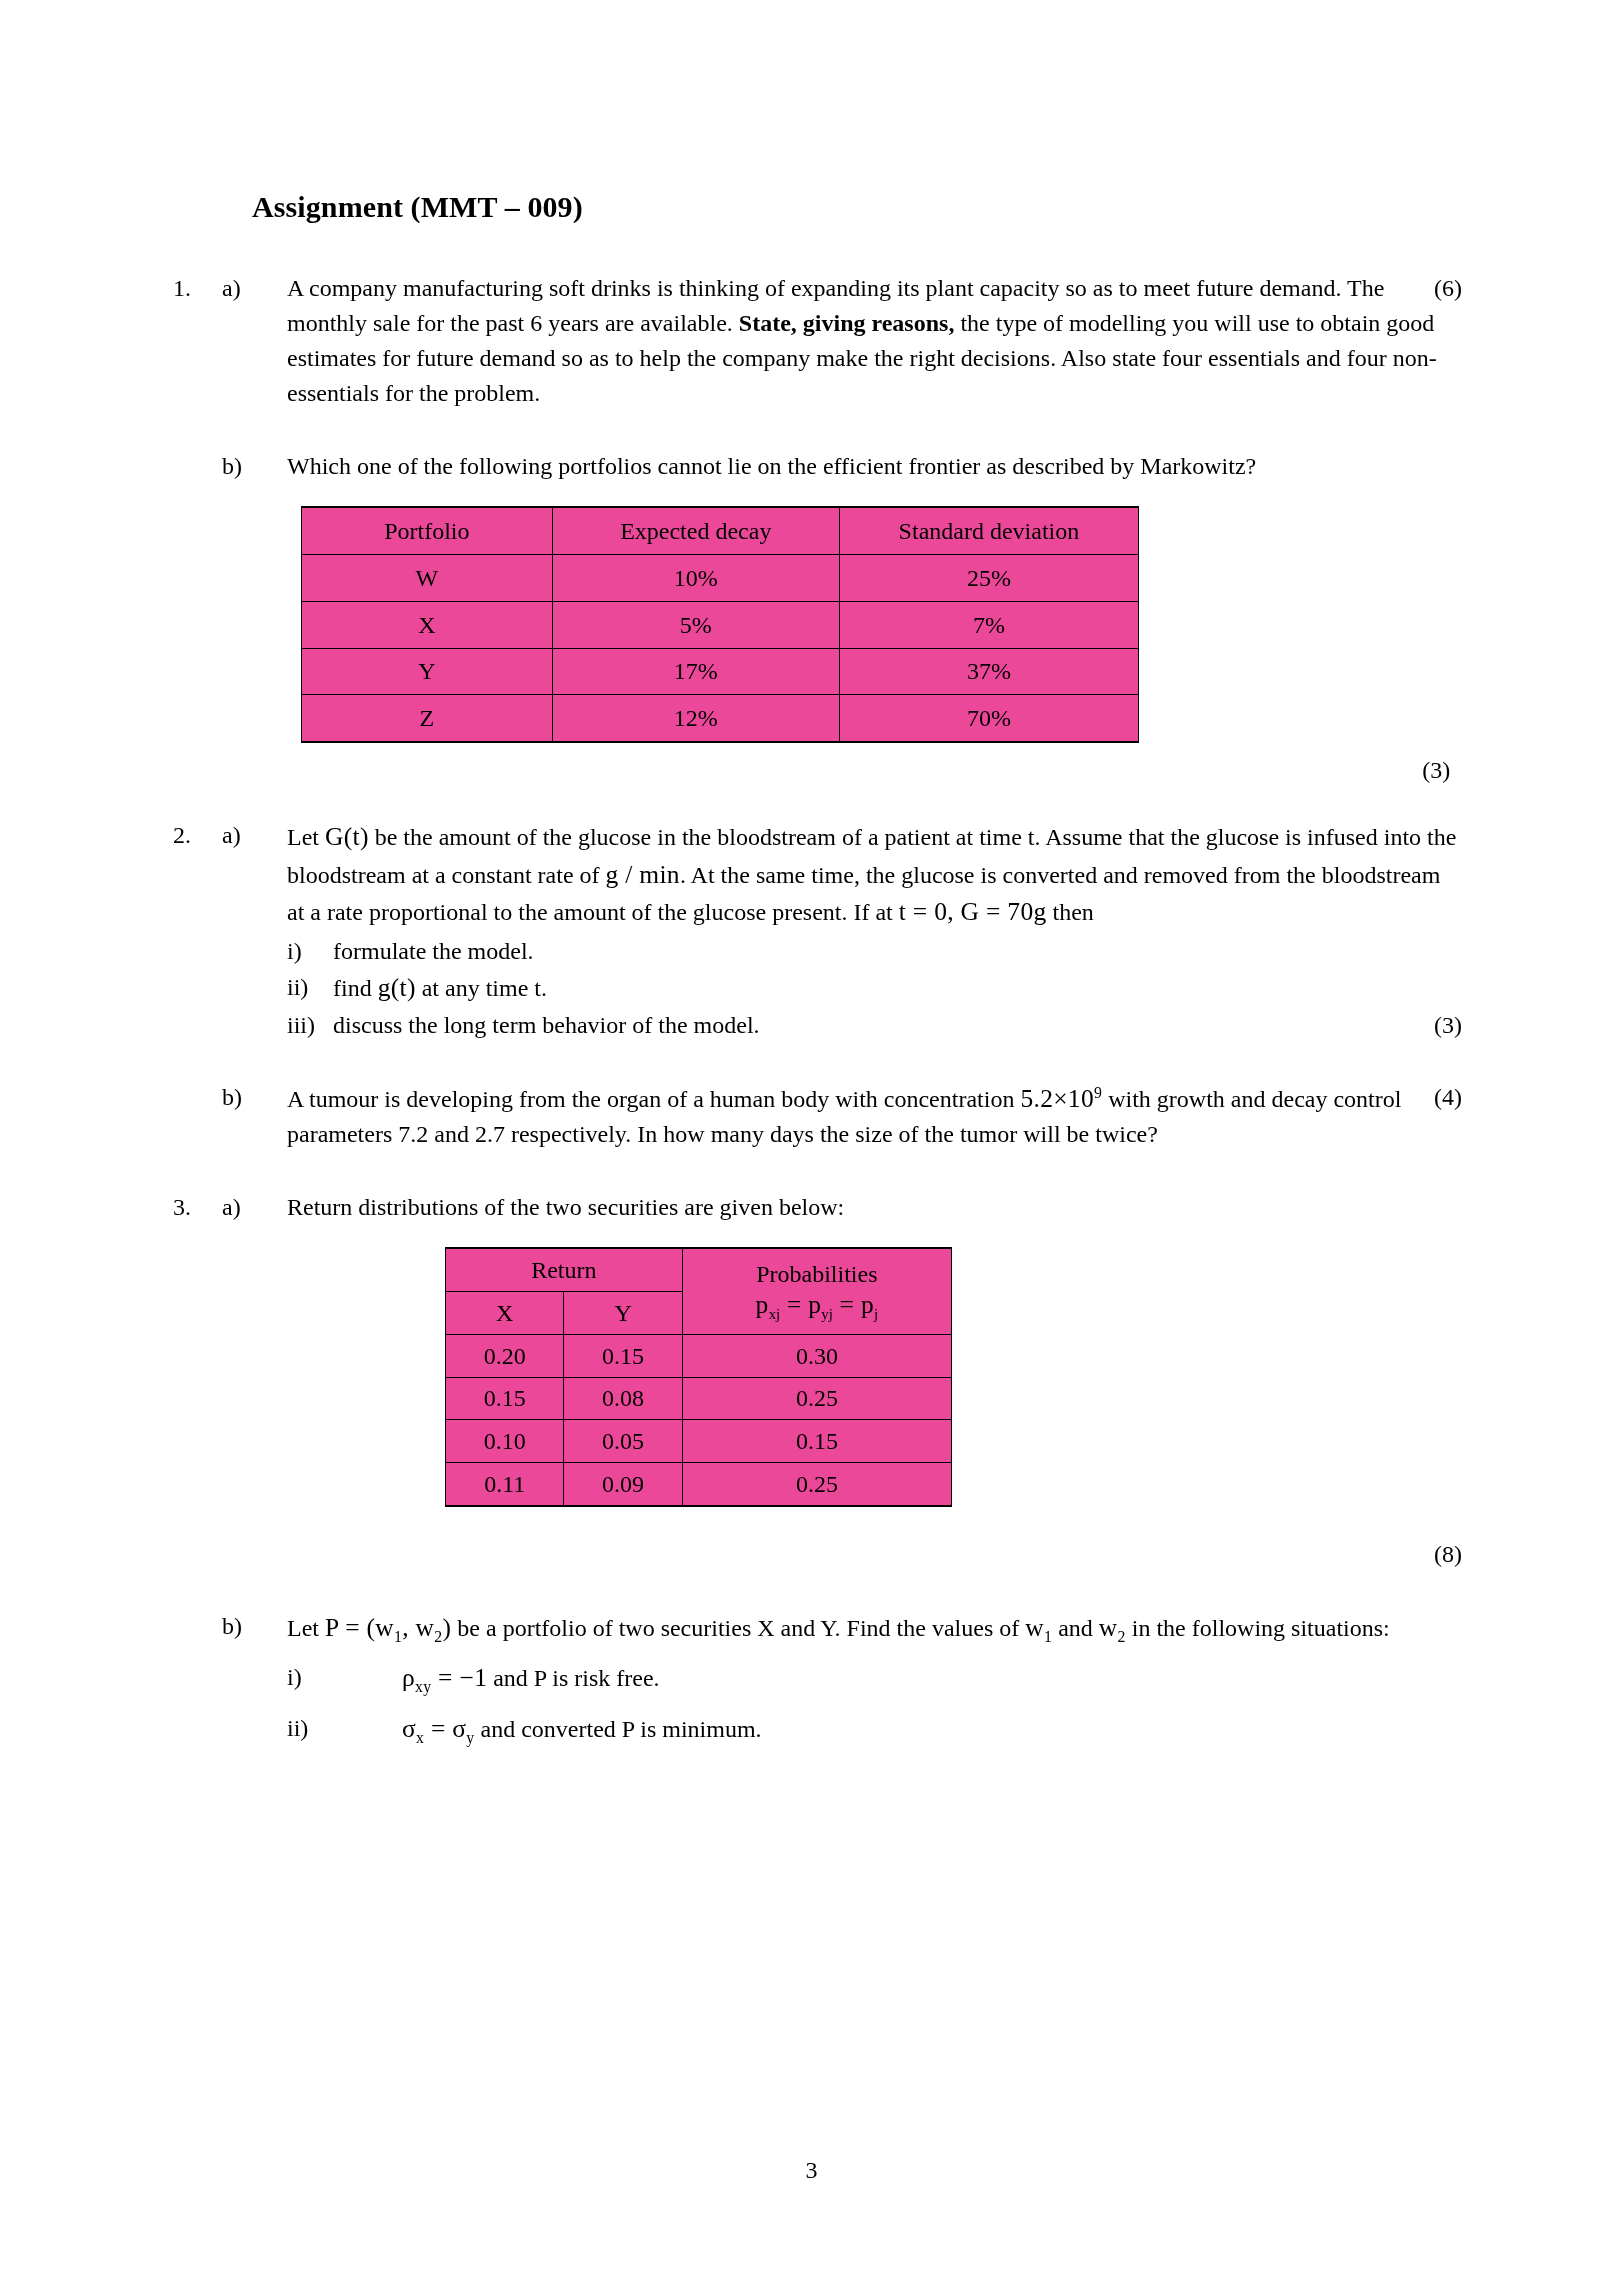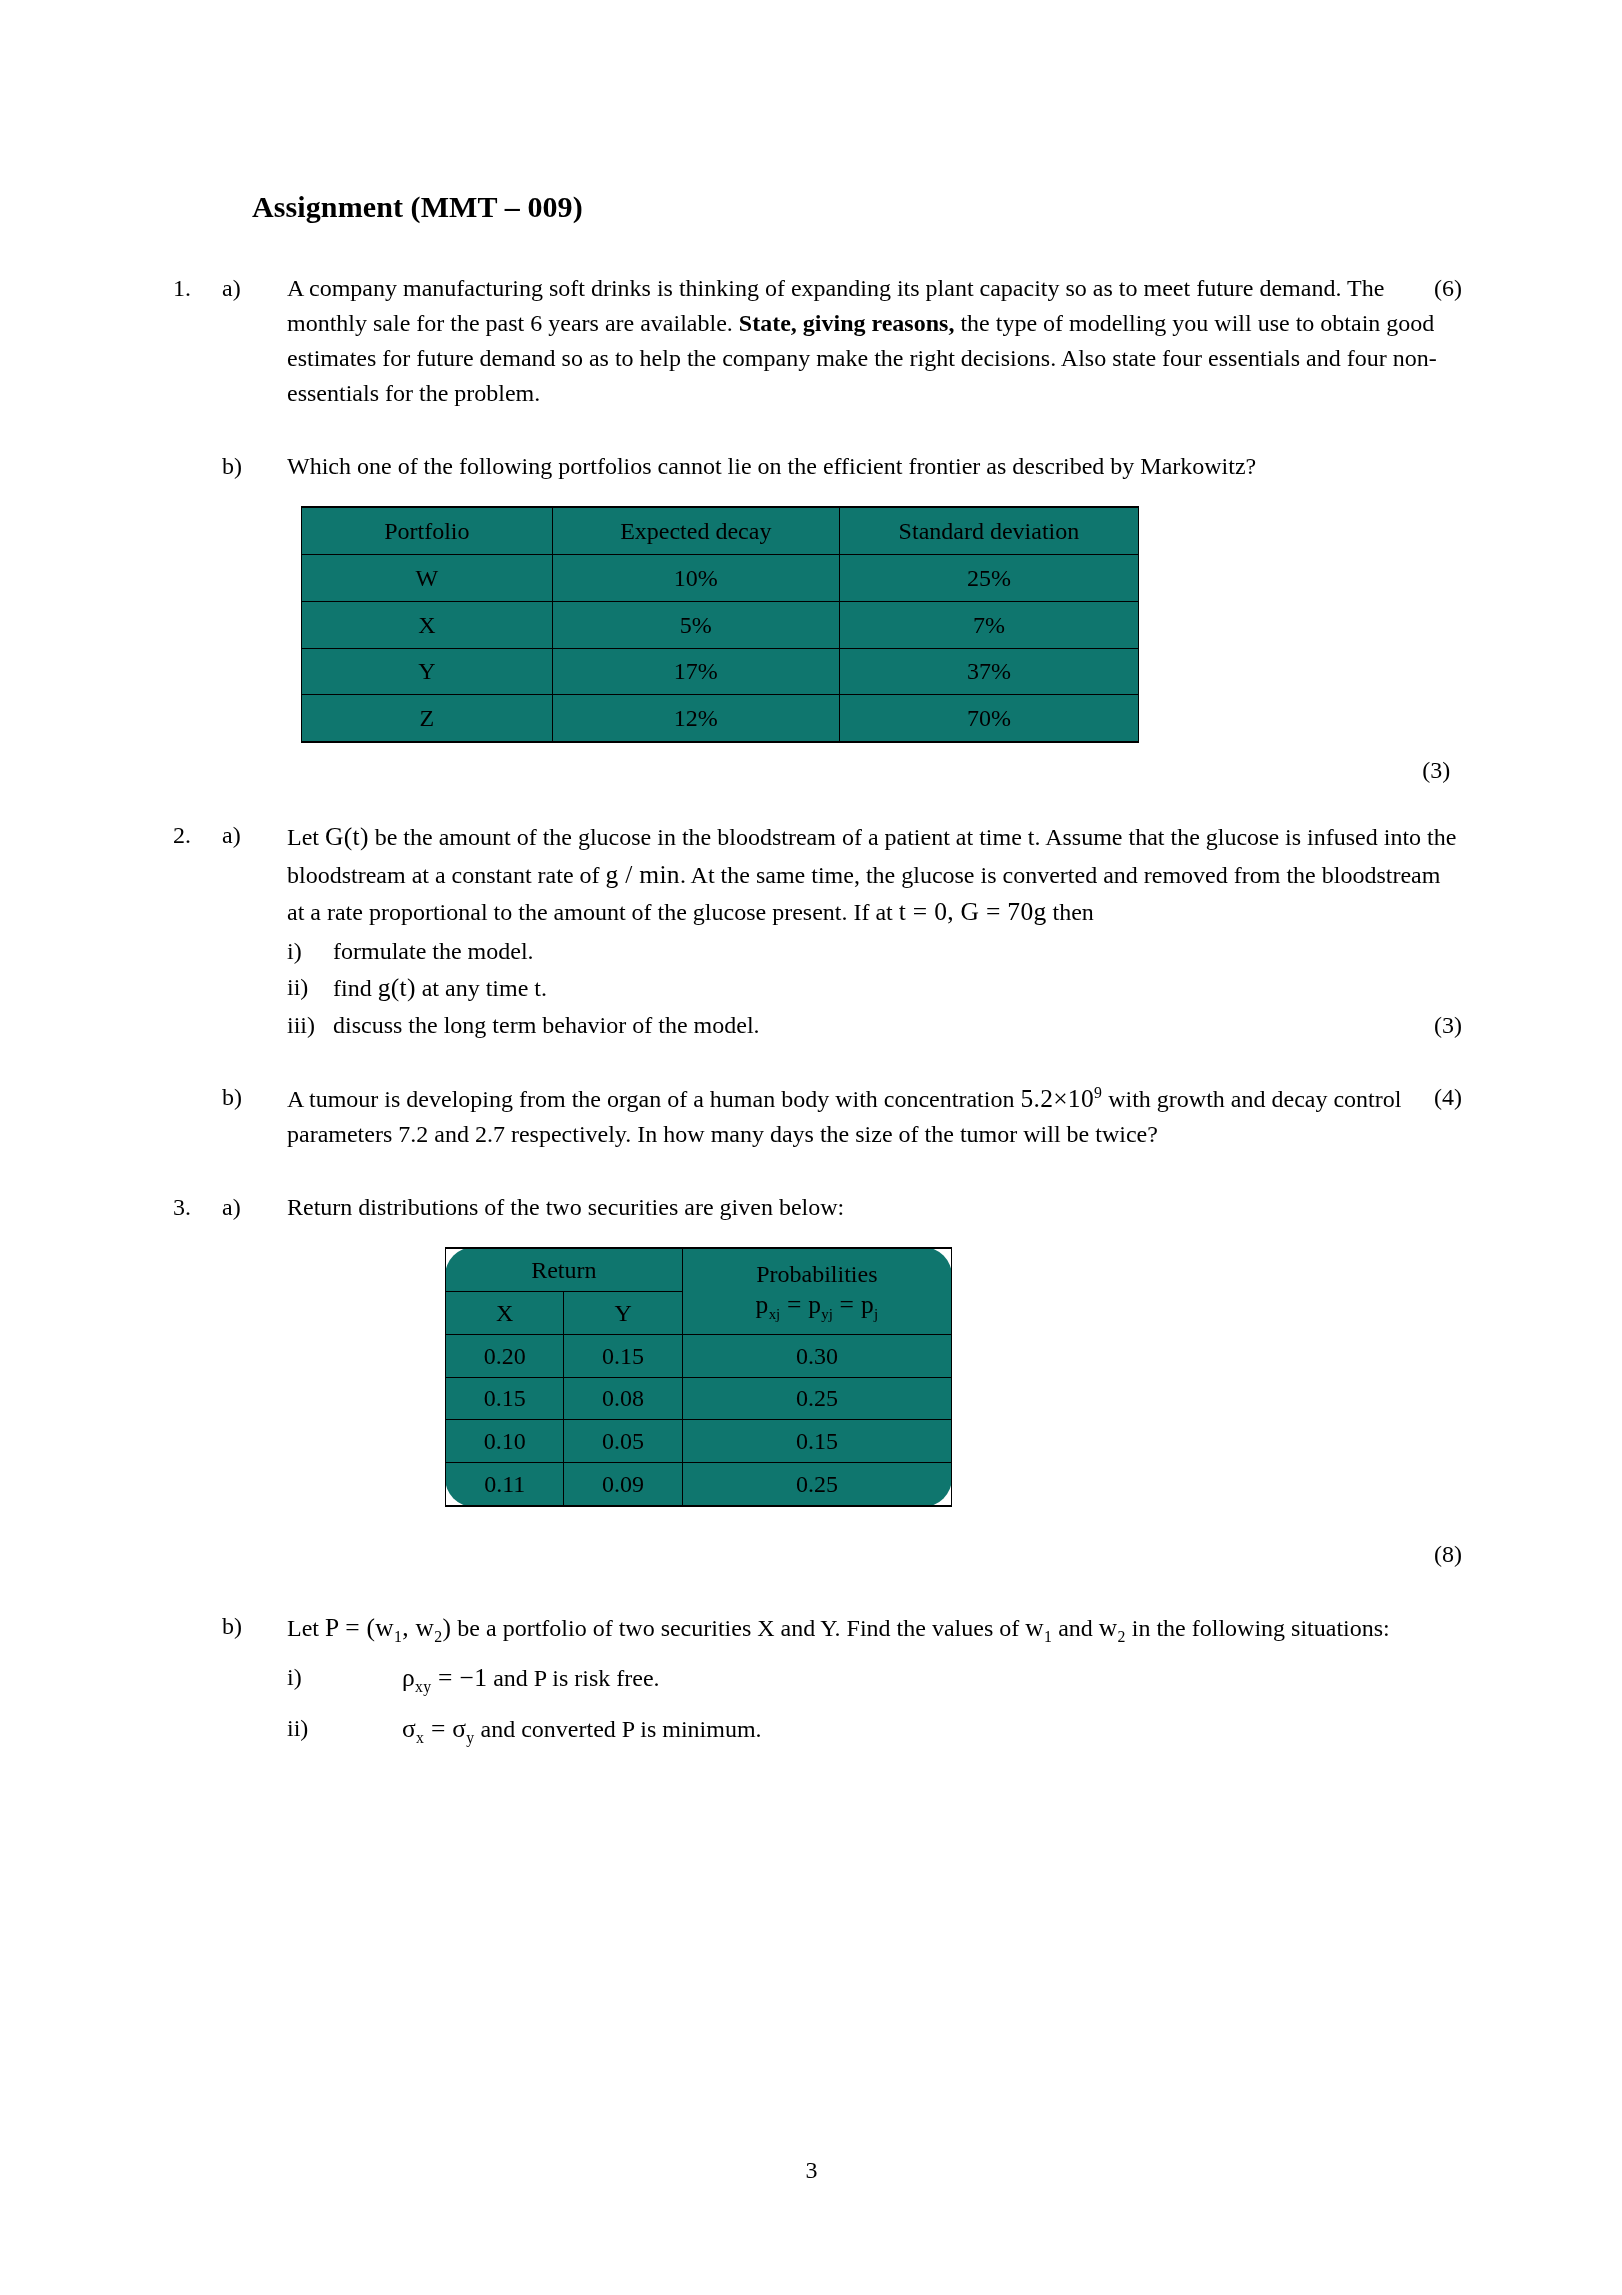--- a/index.html
+++ b/index.html
@@ -102,41 +102,41 @@
     letter-spacing: 0.3px;
   }
   sup.exp { font-size: 0.62em; vertical-align: super; }
   sub.sb  { font-size: 0.62em; vertical-align: sub; margin-top: 15px; }
 
   
   .tbl-wrap { margin: 22px 0 0 0; }
   table.data {
     border-collapse: collapse;
     font-size: 24px;
-    background: #0f766e;
+    background: #ec4899;
   }
   table.data td, table.data th {
     border: 1.3px solid #000;
     text-align: center;
     font-weight: normal;
     padding: 3.9px 6.5px;
     line-height: 1.25;
   }
   table.data .outer-top { border-top-width: 2.6px; }
   table.data .outer-bot { border-bottom-width: 2.6px; }
 
   
   #portfolio-table { width: 838px; margin-left: 128px; }
   #portfolio-table td.c1 { width: 249px; }
   #portfolio-table td.c2 { width: 288px; }
   #portfolio-table td.c3 { width: 301px; }
   #portfolio-table tr td { height: 38px; }
 
   
-  #return-table { width: 507px; margin-left: 272px; border-radius: 29px; }
+  #return-table { width: 507px; margin-left: 272px; }
   #return-table td.rx { width: 115px; }
   #return-table td.ry { width: 115px; }
   #return-table td.rp { width: 278px; }
   #return-table tr td { height: 34px; }
 
   .marks-right {
     text-align: right;
     font-size: 24px;
     margin-top: 14.4px;
     padding-right: 11.8px;

